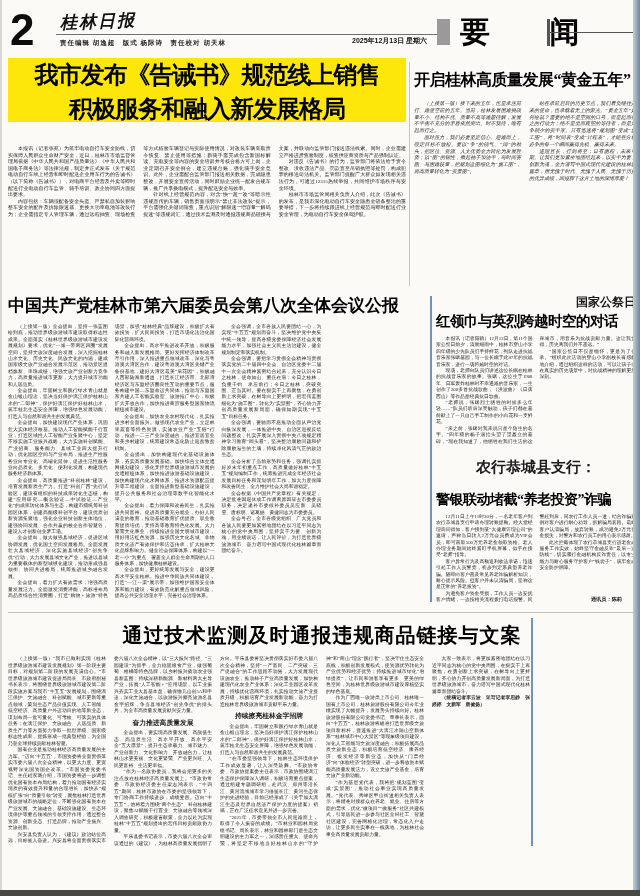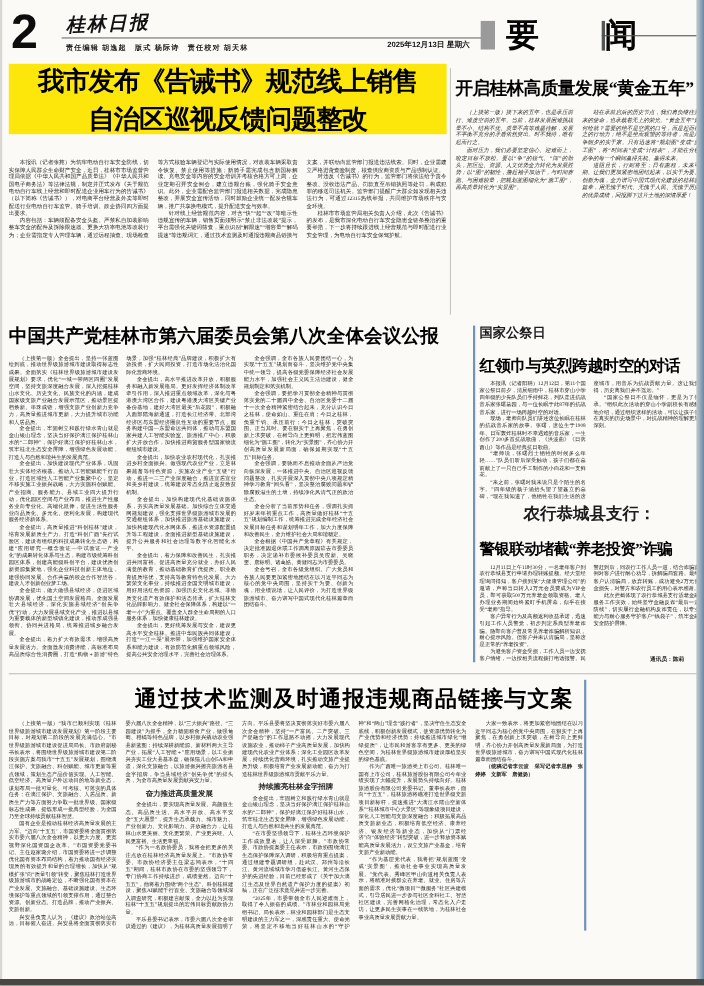--- a/index.html
+++ b/index.html
@@ -52,22 +52,22 @@
 
   
   .plenary{position:absolute;left:8px;top:294px;width:420px;}
   .plenary .hl{font-size:17px;letter-spacing:0;white-space:nowrap;}
   .plenary .body{margin-top:7px;columns:4;column-gap:7px;height:280px;column-fill:auto;
                  font-size:4.8px;line-height:6.4px;}
   .rule-v-blue1{position:absolute;left:430px;top:296px;width:2px;height:306px;background:#6f93bb;}
 
   
   .memorial{position:absolute;left:436px;top:294px;width:200px;}
-  .memorial .kicker{font-size:12px;font-weight:900;text-align:left;}
-  .memorial .hl{font-size:14.5px;margin-top:12px;letter-spacing:-0.5px;}
+  .memorial .kicker{font-size:12px;font-weight:900;text-align:right;}
+  .memorial .hl{font-size:14.5px;margin-top:1px;letter-spacing:-0.5px;}
   .memorial .body{margin-top:5px;columns:2;column-gap:7px;height:114px;column-fill:auto;
                   font-size:4.8px;line-height:6.4px;}
 
   
   .bank{position:absolute;left:436px;top:458px;width:200px;}
   .bank .kicker{font-size:15px;font-weight:bold;text-align:center;
                 font-family:"Liberation Sans",sans-serif;}
   .bank .hl{font-size:14px;margin-top:14px;letter-spacing:-0.5px;}
   .bank .body{margin-top:5px;columns:2;column-gap:7px;height:96px;column-fill:auto;
               font-size:4.8px;line-height:6.4px;}
@@ -91,21 +91,21 @@
   <div class="head-rule"></div>
   <div class="editors">责任编辑 胡逸超　版式 杨际诗　责任校对 胡天林</div>
   <div class="date">2025年12月13日 星期六</div>
   <div class="section-block"></div>
   <div class="section-title">要 闻</div>
   <div class="section-tick"></div>
   <div class="section-line"></div>
 
   <div class="notice-box">
     <div>我市发布《告诫书》规范线上销售</div>
-    <div>自治区巡视反馈问题整改</div>
+    <div>积极服务和融入新发展格局</div>
   </div>
   <div class="notice-body body">
       <p>本报讯（记者张苑）为筑牢电动自行车安全防线，切实保障人民群众生命财产安全，近日，桂林市市场监督管理局依据《中华人民共和国产品质量法》《中华人民共和国电子商务法》等法律法规，制定并正式发布《关于规范电动自行车线上经营和即时配送企业用车行为的告诫书》（以下简称《告诫书》），对电商平台经营及外卖等即时配送行业电动自行车监管、骑手培训、政企协同四方面提出要求。</p>
       <p>内容包括：车辆须配备安全头盔、严禁私自加装影响整车安全的配件及拆除限速器、更换大功率电池等改装行为；企业需指定专人管理车辆，通过远程抽查、现场检查等方式核验车辆登记与实际使用情况，对改装车辆采取责令恢复、禁止使用等措施；新骑手需完成包含新国标解读、充电安全等内容的安全培训并考核合格方可上岗，企业定期召开安全例会，建立违规台账，强化骑手安全意识。此外，企业需配合监管部门报送相关数据，完成隐患整改，开展安全宣传活动，同时鼓励企业统一配发合规车辆，推广共享换电模式，提升配送安全与效率。</p>
       <p>针对线上经营规范内容，对含“快”“超”“改”等暗示性违规宣传的车辆，销售页面须明示“禁止非法改装”提示，平台需强化关键词筛查，重点识别“解限速”“增容量”“解码提速”等违规词汇，通过技术监测及时通报违规商品链接与文案，并联动向监管部门报送违法线索。同时，企业需建立严格进货查验制度，核查供应商资质与产品强制认证。</p>
       <p>对违反《告诫书》的行为，监管部门将依法给予责令整改、没收违法产品、罚款直至吊销执照等处罚，构成犯罪的移送司法机关。监管部门提醒广大群众如发现相关违法行为，可通过12315热线举报，共同维护市场秩序与安全环境。</p>
       <p>桂林市市场监管局相关负责人介绍，此次《告诫书》的发布，是我市深化电动自行车安全隐患全链条整治的重要举措，下一步将持续跟进线上经营规范与即时配送行业安全管理，为电动自行车安全保驾护航。</p>
     </div>
 
   <div class="rule-v-gray"></div>

